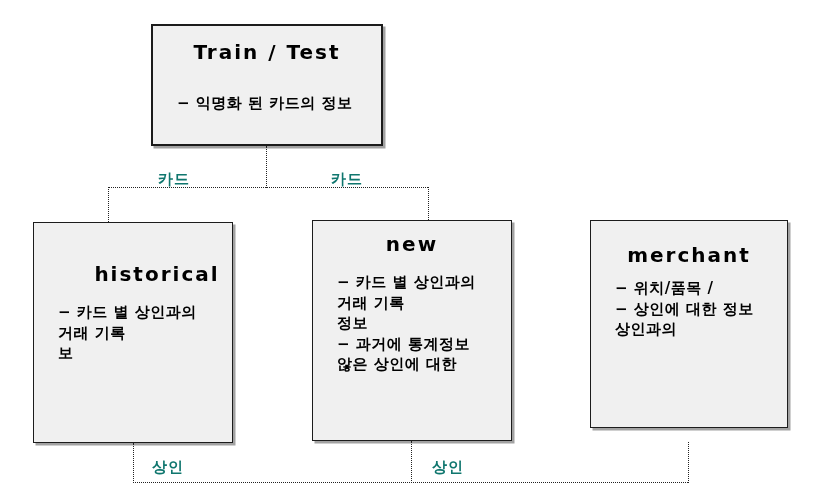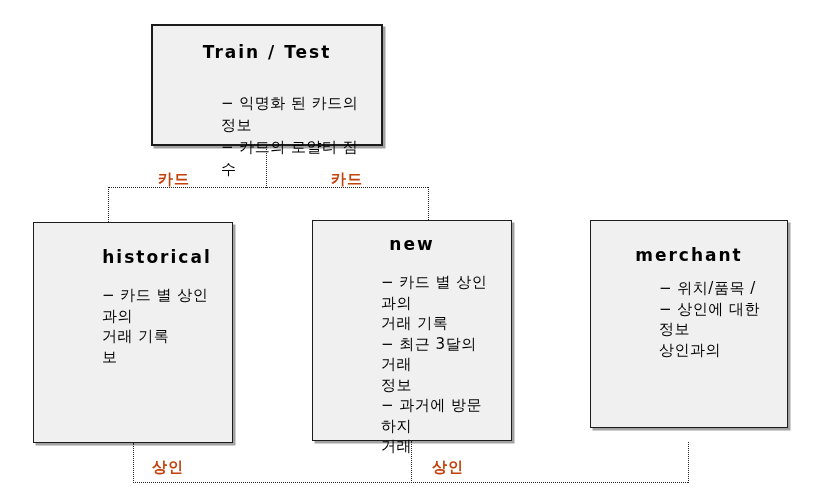--- a/index.html
+++ b/index.html
@@ -19,38 +19,37 @@
     position: absolute;
     background: #f0f0f0;
     border: 1.5px solid #1c1c1c;
     box-shadow: 2.5px 2.5px 0 rgba(70,70,70,0.5);
     box-sizing: border-box;
     color: #000000;
   }
   .dbox .title {
     text-align: center;
     font-weight: bold;
-    font-size: 17px;
+    font-size: 20px;
     letter-spacing: 2px;
     line-height: 21px;
   }
   .dbox .body {
-    font-weight: normal;
+    font-weight: bold;
     font-size: 15px;
     letter-spacing: 0.5px;
     line-height: 20.5px;
     padding: 0 15px 0 24px;
-    margin-left: 44px;
   }
   #box-train { left: 151px; top: 24px; width: 232px; height: 122px; border-width: 2.5px; }
   #box-train .title { margin-top: 16px; }
   #box-train .body { margin-top: 29px; line-height: 22px; }
 
   #box-historical { left: 33px; top: 222px; width: 200px; height: 221px; }
-  #box-historical .title { margin-top: 24px; padding-left: 48px; }
+  #box-historical .title { margin-top: 41px; padding-left: 48px; }
   #box-historical .body { margin-top: 17px; }
 
   #box-new { left: 312px; top: 220px; width: 200px; height: 221px; }
   #box-new .title { margin-top: 13px; }
   #box-new .body { margin-top: 17px; }
 
   #box-merchant { left: 590px; top: 220px; width: 198px; height: 208px; }
   #box-merchant .title { margin-top: 24px; }
   #box-merchant .body { margin-top: 12px; }
 
@@ -71,59 +70,57 @@
   #ln-hist-drop      { left: 133px; top: 443px; height: 40px; }
   #ln-merchant-horiz { left: 133px; top: 482px; width: 555px; }
   #ln-new-drop       { left: 411px; top: 441px; height: 42px; }
   #ln-merchant-drop  { left: 688px; top: 442px; height: 41px; }
 
   .edge-label {
     position: absolute;
     font-weight: bold;
     font-size: 15px;
     letter-spacing: 1px;
-    color: #c2410c;
+    color: #0f766e;
     white-space: nowrap;
   }
   #lbl-card-left     { left: 158px; top: 170px; }
   #lbl-card-right    { left: 331px; top: 170px; }
   #lbl-merchant-left { left: 152px; top: 458px; }
   #lbl-merchant-right{ left: 432px; top: 458px; }
 </style>
 </head>
 <body>
 
 <div class="stage">
 
   <div class="dbox" id="box-train">
     <div class="title">Train / Test</div>
     <div class="body">
       <div>− 익명화 된 카드의 정보</div>
-      <div>− 카드의 로얄티 점수</div>
     </div>
   </div>
 
   <div class="dbox" id="box-historical">
     <div class="title">historical</div>
     <div class="body">
       <div>− 카드 별 상인과의</div>
       <div>거래 기록</div>
       <div>보</div>
     </div>
   </div>
 
   <div class="dbox" id="box-new">
     <div class="title">new</div>
     <div class="body">
       <div>− 카드 별 상인과의</div>
       <div>거래 기록</div>
-      <div>− 최근 3달의 거래</div>
       <div>정보</div>
-      <div>− 과거에 방문하지</div>
-      <div>거래</div>
+      <div>− 과거에 통계정보</div>
+      <div>않은 상인에 대한</div>
     </div>
   </div>
 
   <div class="dbox" id="box-merchant">
     <div class="title">merchant</div>
     <div class="body">
       <div>− 위치/품목 /</div>
       <div>− 상인에 대한 정보</div>
       <div>상인과의</div>
     </div>

